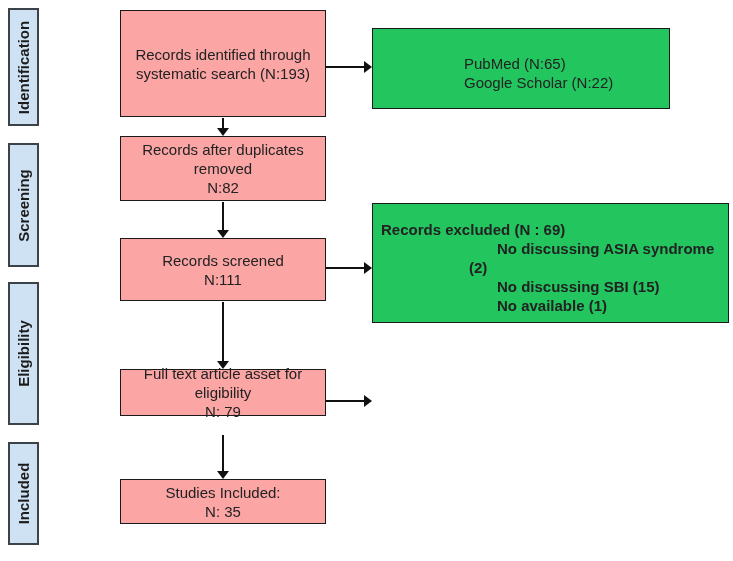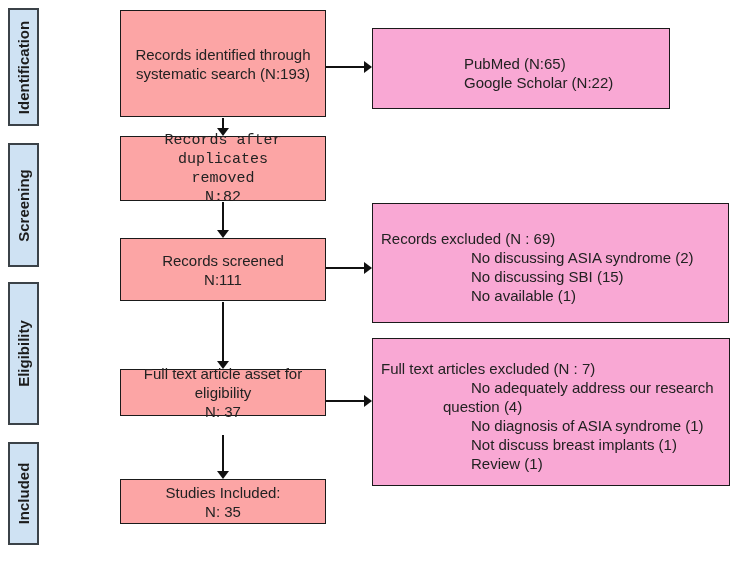--- a/index.html
+++ b/index.html
@@ -54,44 +54,44 @@
     display: flex;
     flex-direction: column;
     justify-content: center;
     align-items: center;
     text-align: center;
     font-size: 15px;
     line-height: 19px;
     padding: 2px 6px;
   }
   #mb-identified { top: 10px;  height: 107px; }
-  #mb-duplicates { top: 136px; height: 65px; font-family: Liberation Mono, monospace; }
+  #mb-duplicates { top: 136px; height: 65px; }
   #mb-screened   { top: 238px; height: 63px; }
   #mb-fulltext   { top: 369px; height: 47px; }
   #mb-included   { top: 479px; height: 45px; }
 
   
   .rightbox {
     position: absolute;
     left: 372px;
     border: 1.5px solid var(--box-border);
-    background: #f9a8d4;
+    background: #22c55e;
     display: flex;
     flex-direction: column;
     justify-content: center;
     font-size: 15px;
     line-height: 19px;
     padding: 12px 4px 4px 8px;
   }
   #rb-sources  { top: 28px;  height: 81px;  width: 298px; }
-  #rb-records-excluded  { top: 203px; height: 120px; width: 357px; }
+  #rb-records-excluded  { top: 203px; height: 120px; width: 357px; font-weight: bold; }
   #rb-fulltext-excluded { top: 338px; height: 148px; width: 358px; }
   #rb-sources .src-lines { padding-left: 83px; }
   .rtitle { }
-  .ritem { margin-left: 62px; text-indent: 28px; }
+  .ritem { margin-left: 88px; text-indent: 28px; }
 
   
   .varrow {
     position: absolute;
     left: 217px;
     width: 12px;
     display: flex;
     flex-direction: column;
     align-items: center;
   }
@@ -153,48 +153,41 @@
     <div>removed</div>
     <div>N:82</div>
   </div>
   <div class="flowbox" id="mb-screened">
     <div>Records screened</div>
     <div>N:111</div>
   </div>
   <div class="flowbox" id="mb-fulltext">
     <div>Full text article asset for</div>
     <div>eligibility</div>
-    <div>N: 37</div>
+    <div>N: 79</div>
   </div>
   <div class="flowbox" id="mb-included">
     <div>Studies Included:</div>
     <div>N: 35</div>
   </div>
 
   <div class="rightbox" id="rb-sources">
     <div class="src-lines">
       <div>PubMed (N:65)</div>
       <div>Google Scholar (N:22)</div>
     </div>
   </div>
 
   <div class="rightbox" id="rb-records-excluded">
     <div class="rtitle">Records excluded (N : 69)</div>
     <div class="ritem">No discussing ASIA syndrome (2)</div>
     <div class="ritem">No discussing SBI (15)</div>
     <div class="ritem">No available (1)</div>
   </div>
 
-  <div class="rightbox" id="rb-fulltext-excluded">
-    <div class="rtitle">Full text articles excluded (N : 7)</div>
-    <div class="ritem">No adequately address our research question (4)</div>
-    <div class="ritem">No diagnosis of ASIA syndrome (1)</div>
-    <div class="ritem">Not discuss breast implants (1)</div>
-    <div class="ritem">Review (1)</div>
-  </div>
 
   <div class="varrow" id="va1">
     <div class="shaft"></div>
     <div class="head"></div>
   </div>
   <div class="varrow" id="va2">
     <div class="shaft"></div>
     <div class="head"></div>
   </div>
   <div class="varrow" id="va3">

